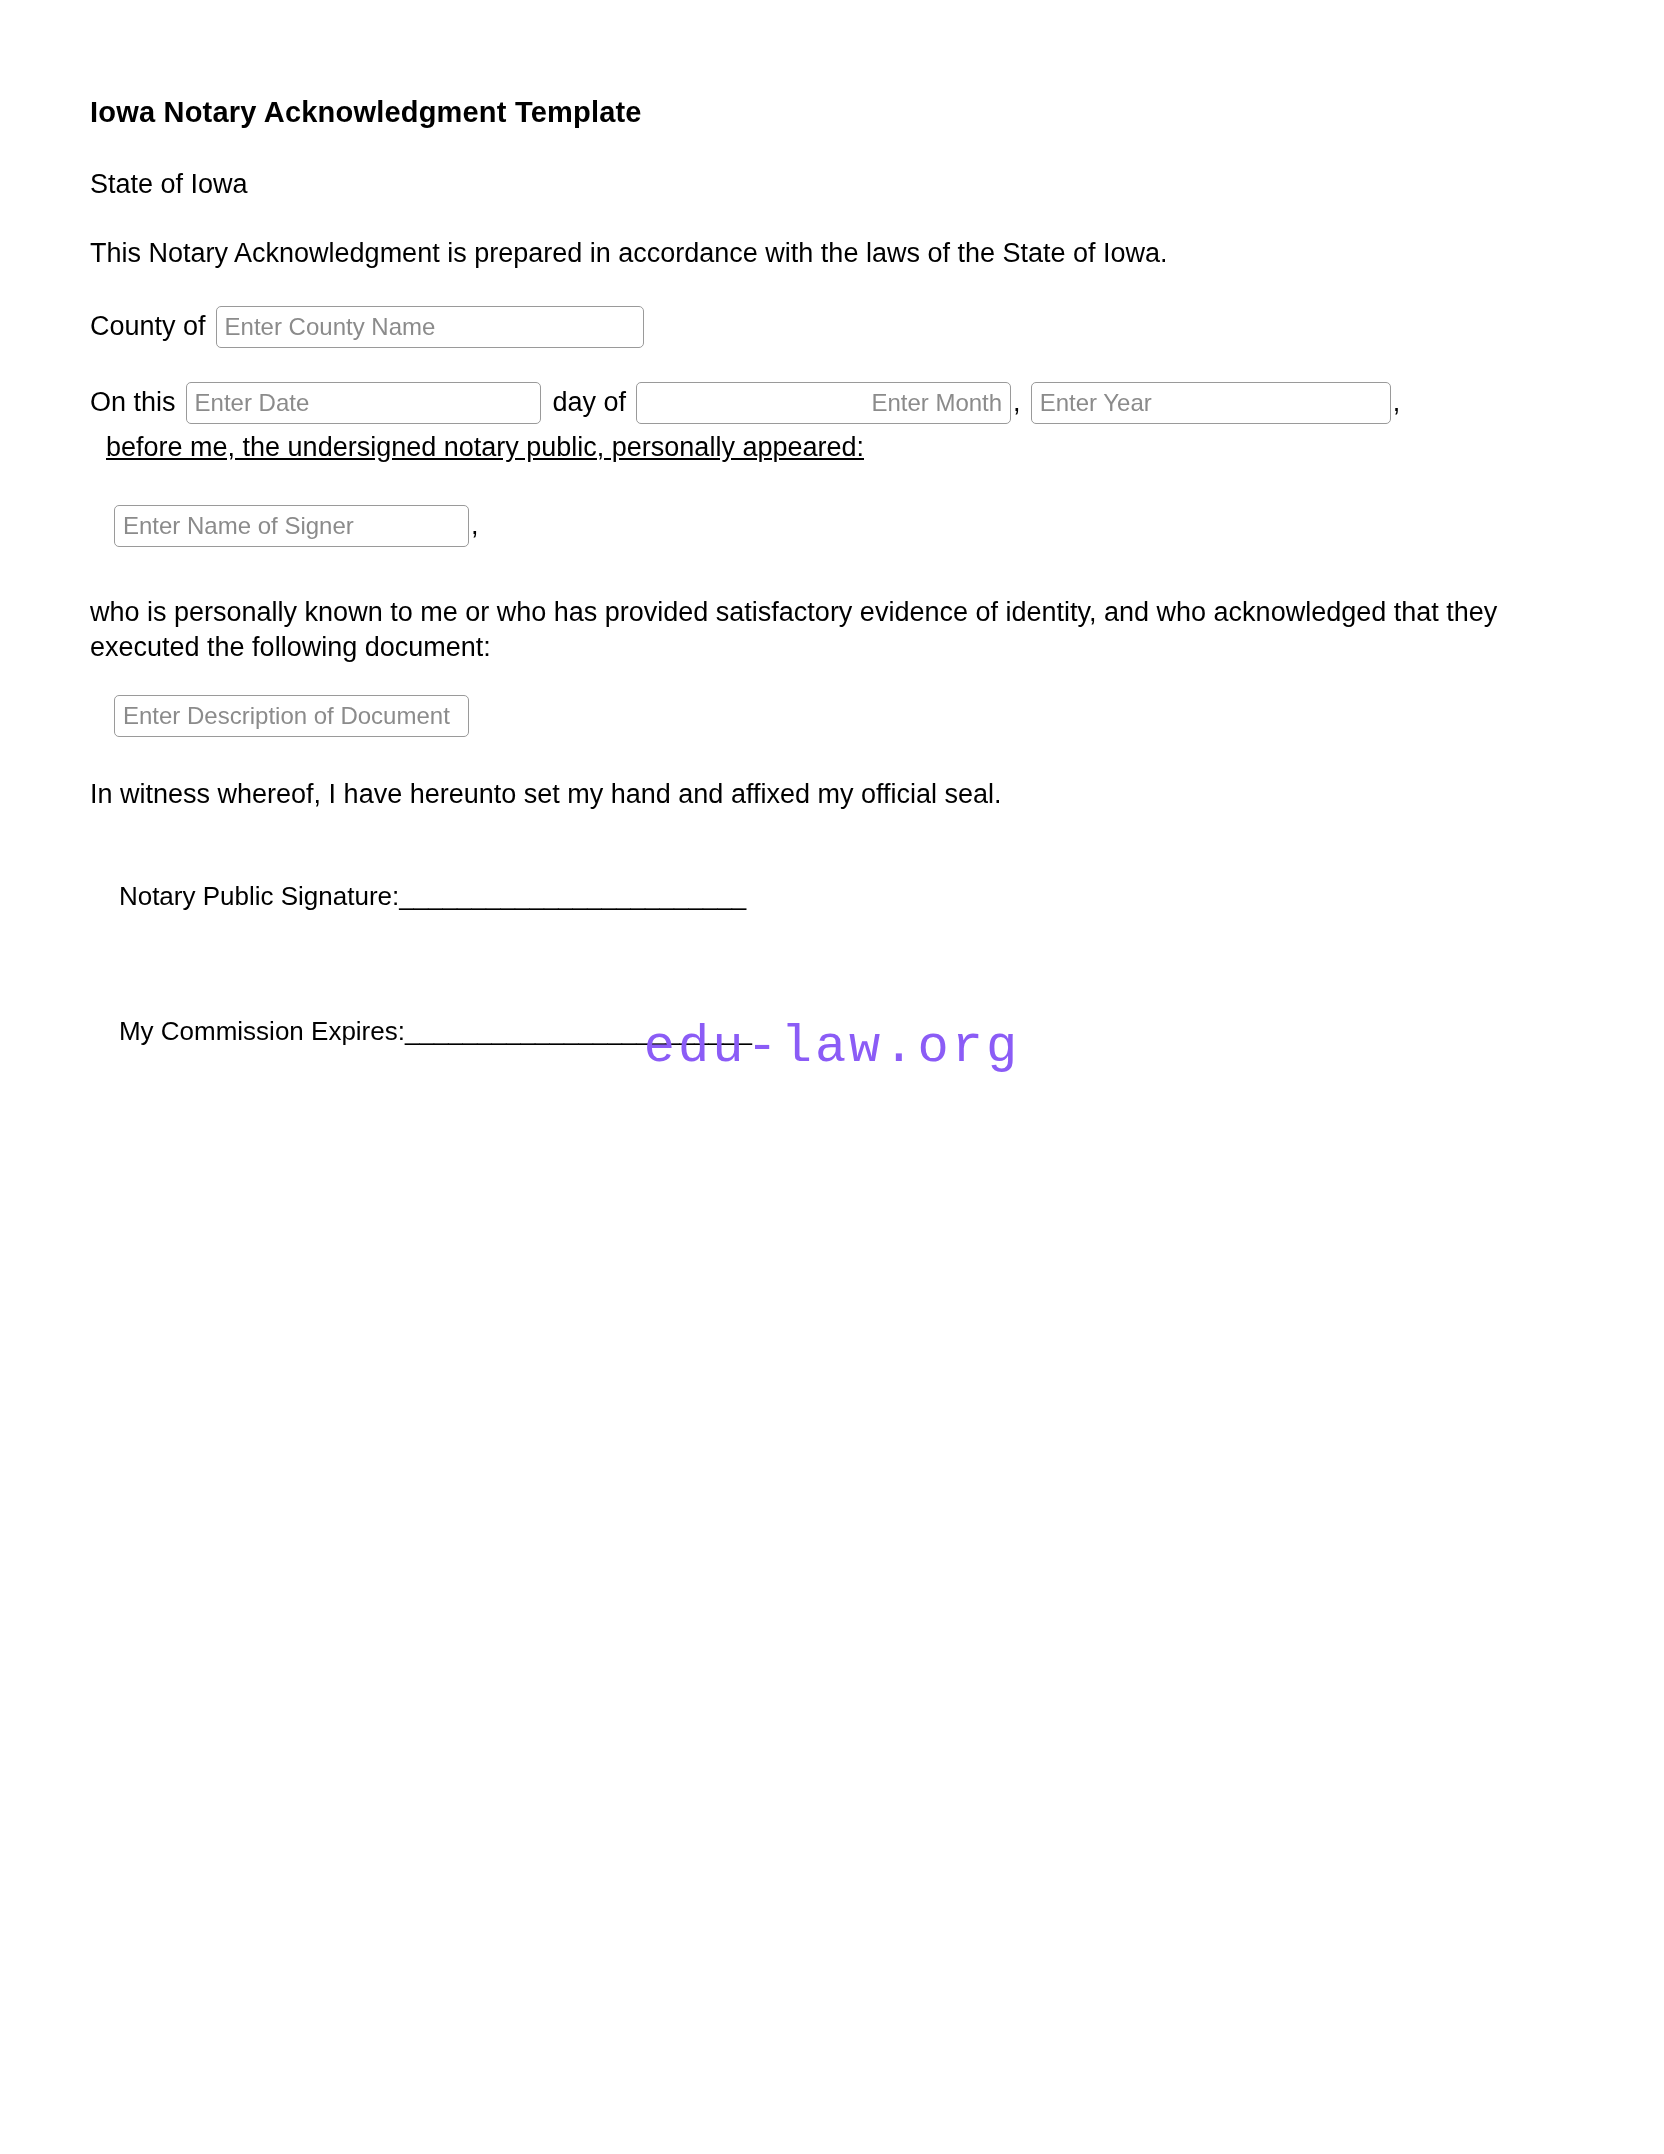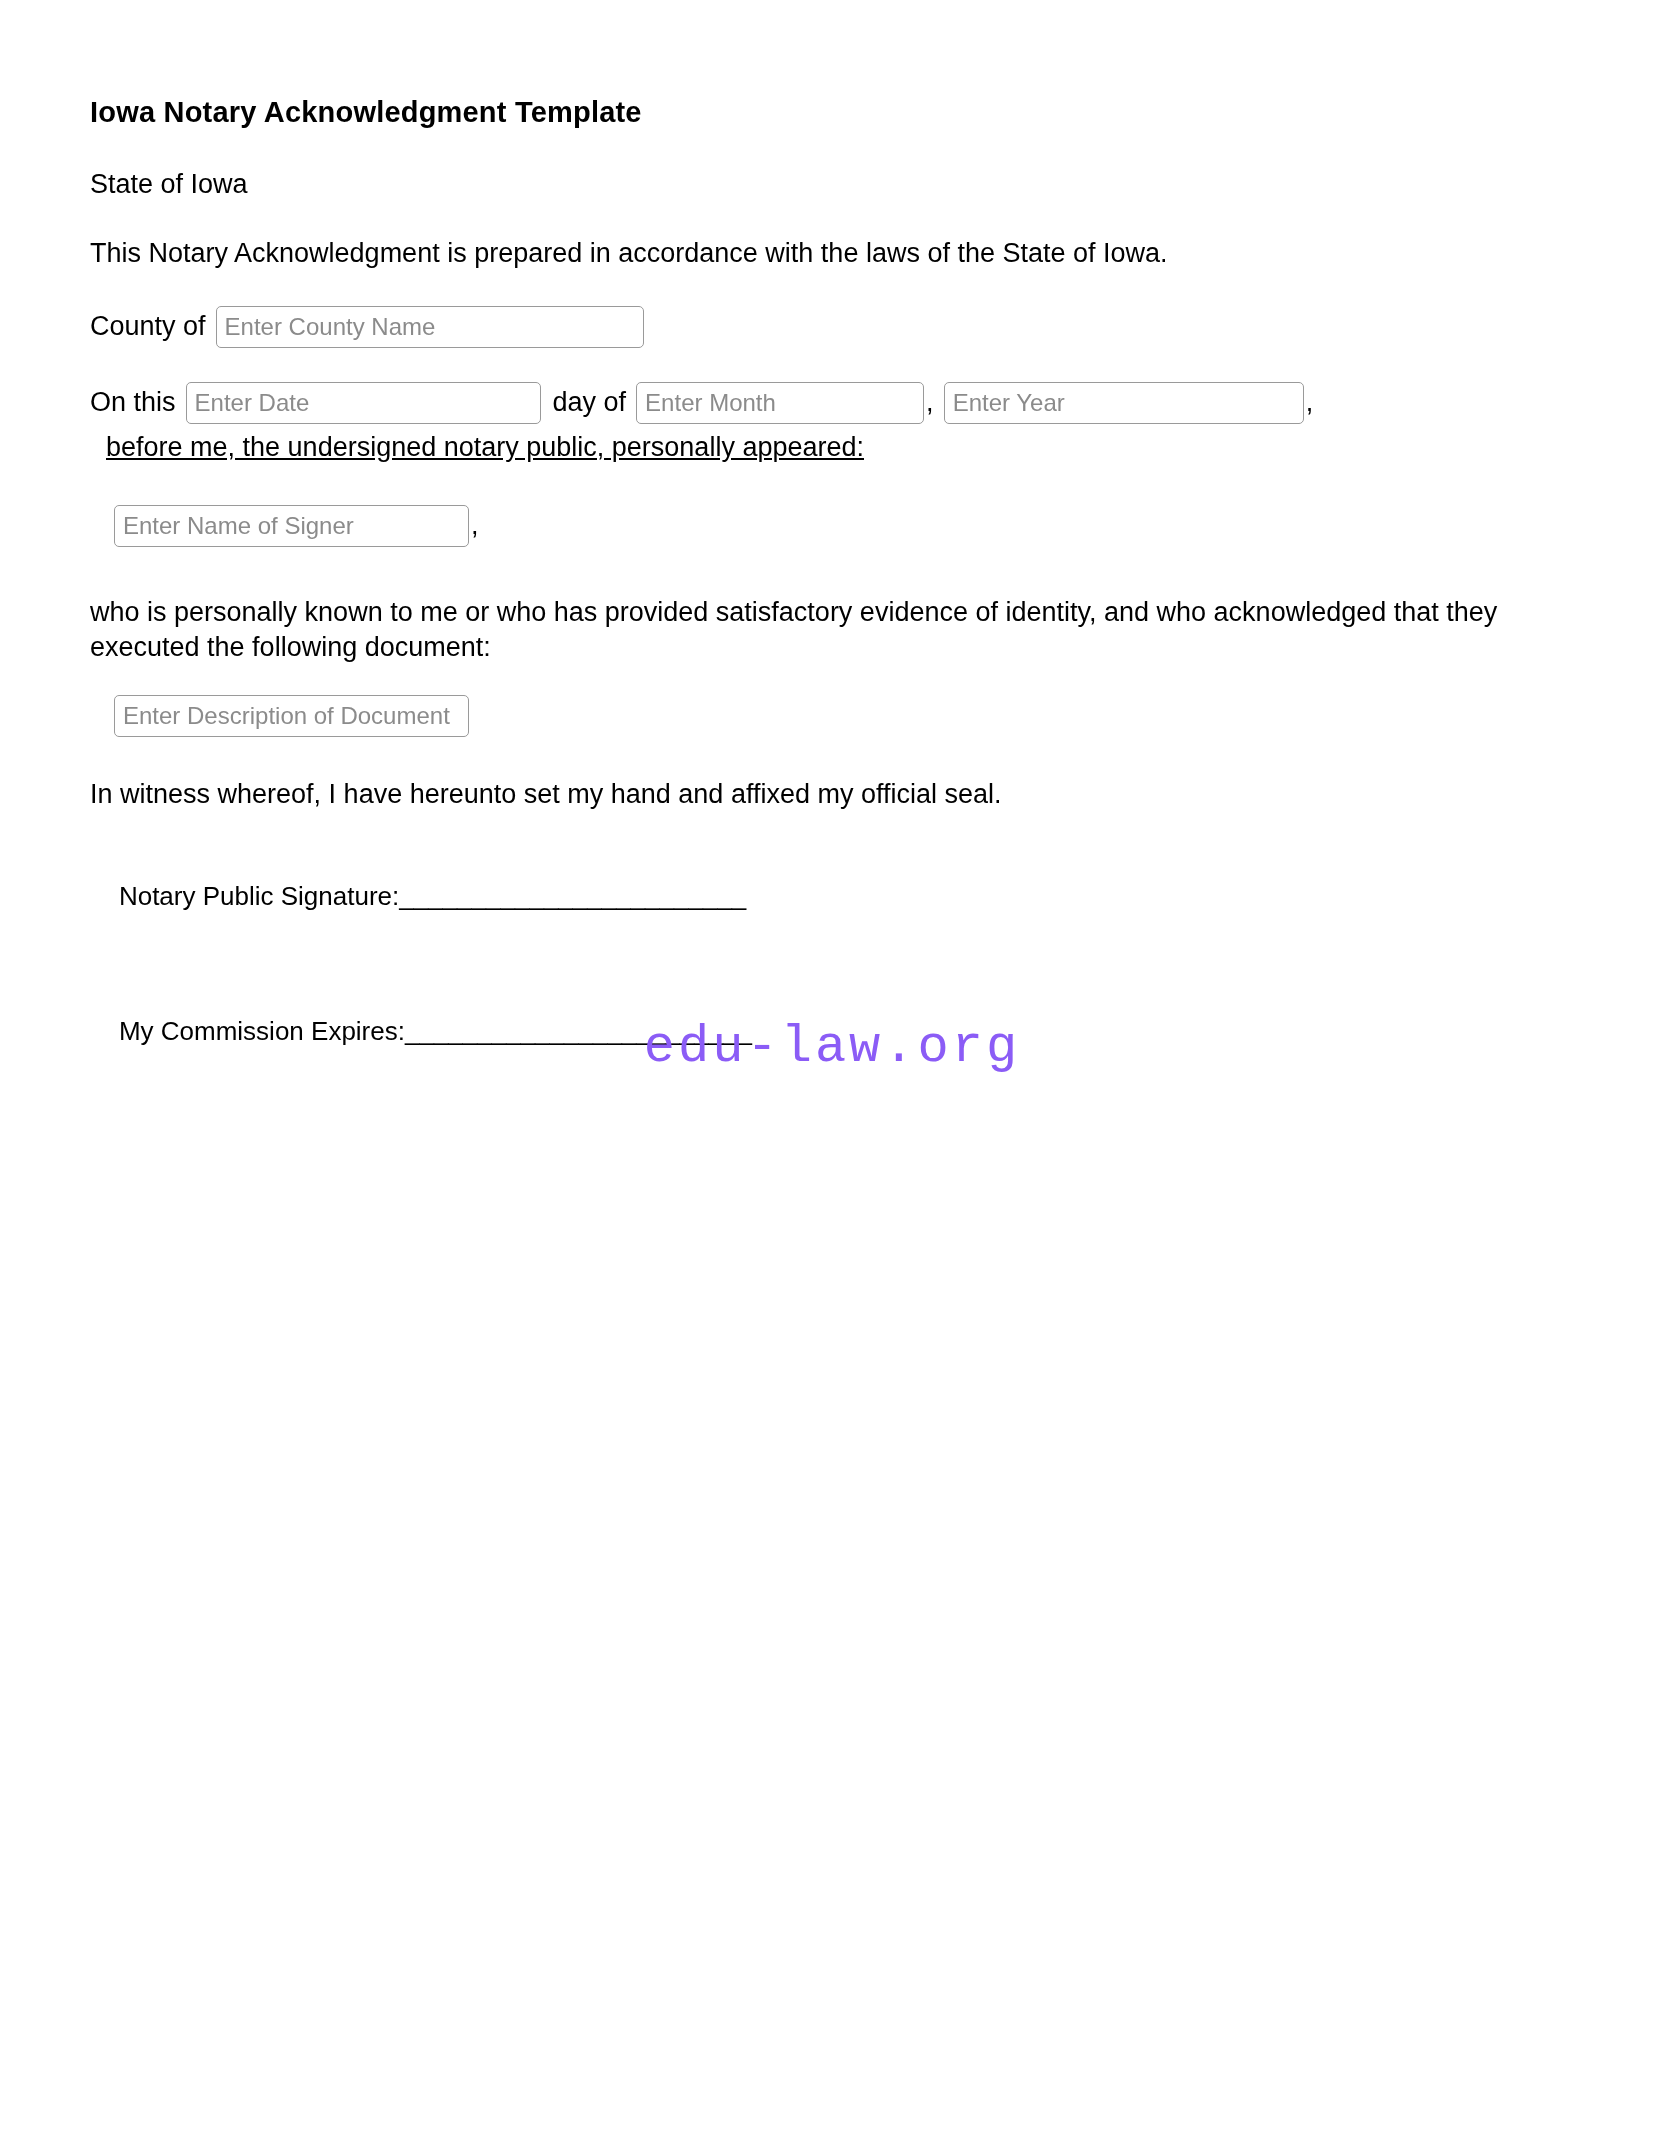--- a/index.html
+++ b/index.html
@@ -59,21 +59,21 @@
     height: 42px;
     outline: none;
     margin-left: 24px;
   }
   .field::placeholder {
     color: #8b8b8b;
     opacity: 1;
   }
   .field-county   { width: 428px; margin-left: 10px; }
   .field-date     { width: 355px; margin-left: 10px; }
-  .field-month    { width: 288px; margin-left: 10px; }
+  .field-month    { width: 375px; margin-left: 10px; text-align: right; }
   .field-year     { width: 360px; margin-left: 10px; }
   .field-signer   { width: 355px; }
   .field-desc     { width: 355px; }
 
   .row-county { margin-bottom: 34px; }
   .row-ondate { margin-bottom: 0; }
   .before-me  { font-size: 27px; line-height: 1.30; margin: 6px 0 40px 16px; text-decoration: underline; }
   .row-signer { margin-bottom: 48px; }
   .row-desc   { margin-bottom: 40px; }
 

